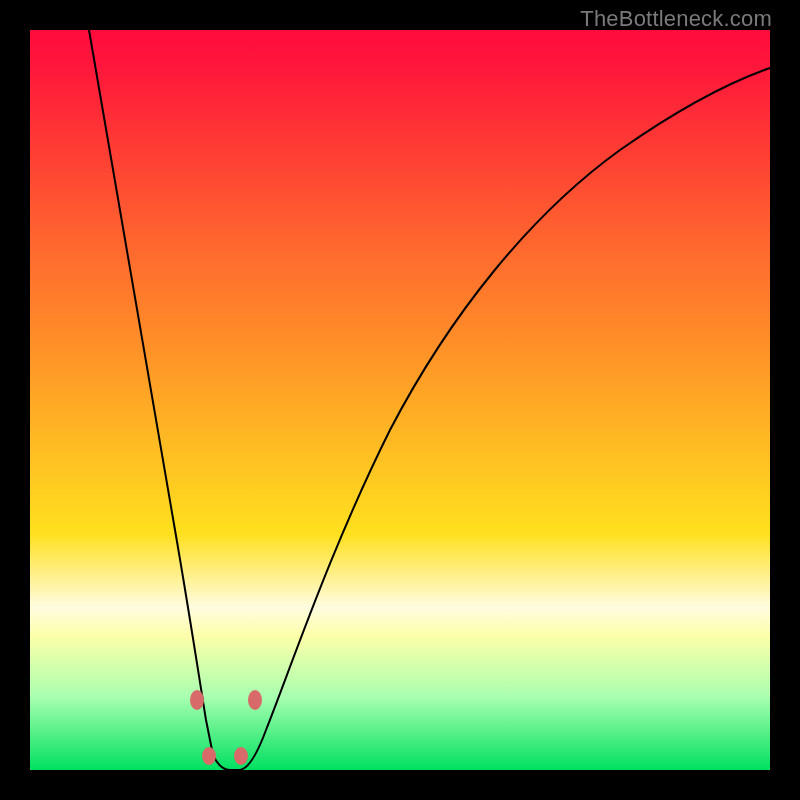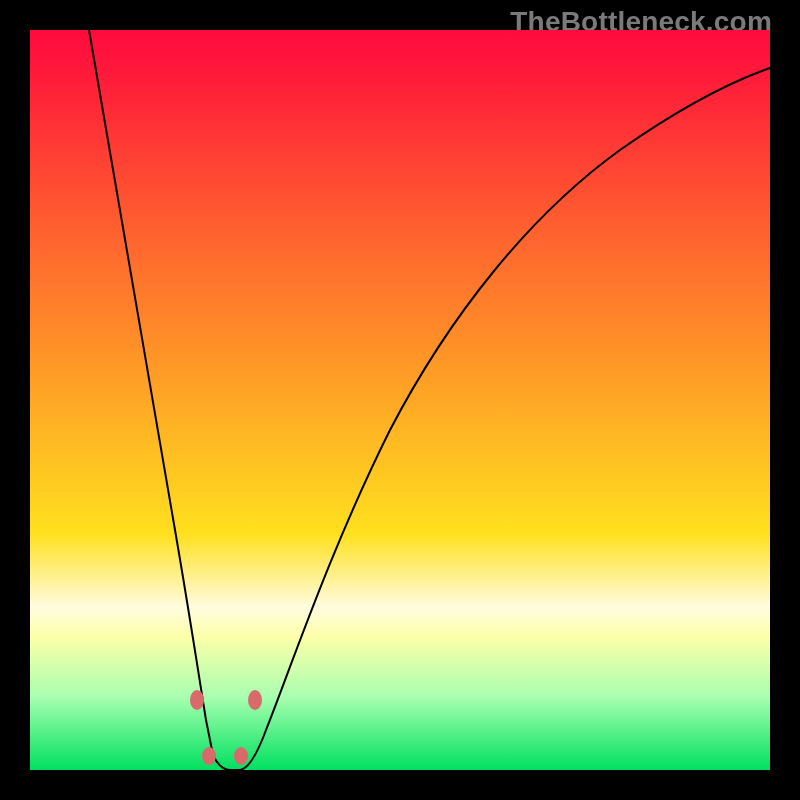--- a/index.html
+++ b/index.html
@@ -39,22 +39,22 @@
       #fcffa8 82%,
       #aaffb0 90%,
       #00e060 100%
     );
   }
   .watermark {
     position: absolute;
     top: 6px;
     right: 28px;
     color: #7a7a7a;
-    font-size: 28px;
-    font-weight: 700;
+    font-size: 22px;
+    font-weight: 400;
     letter-spacing: 0.2px;
     user-select: none;
   }
   svg.curve {
     position: absolute;
     left: 0;
     top: 0;
     width: 740px;
     height: 740px;
     overflow: visible;

